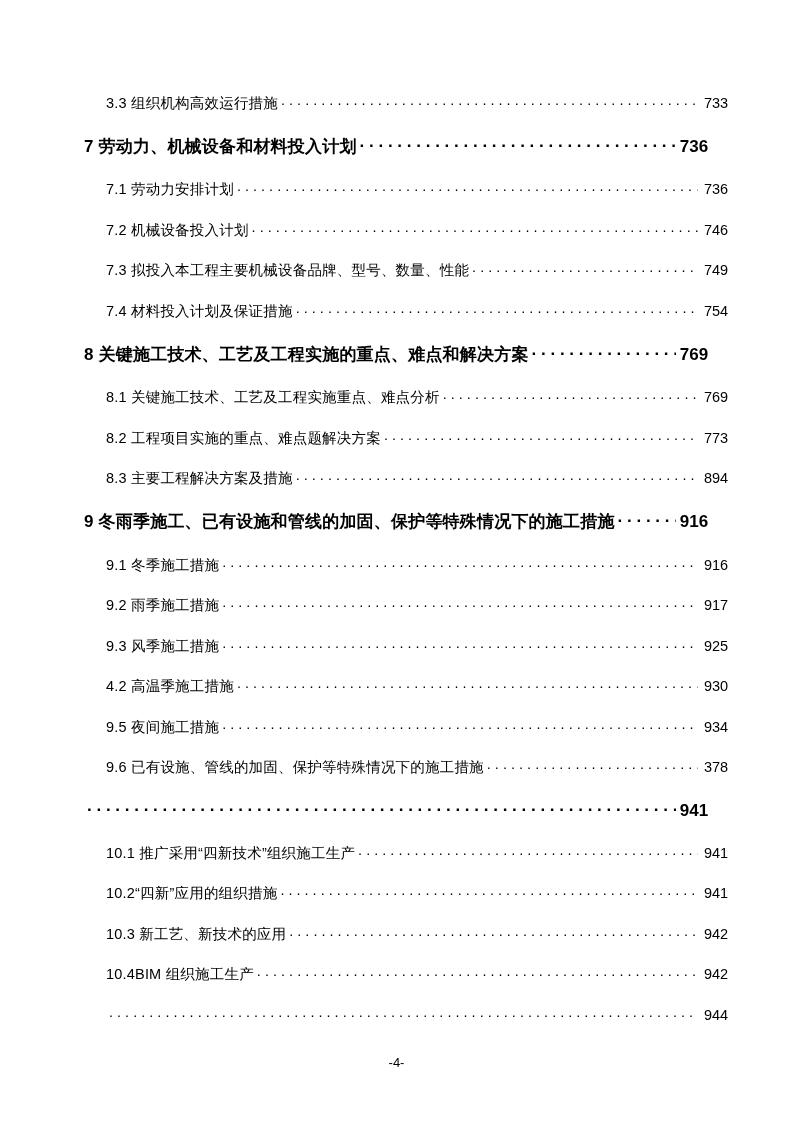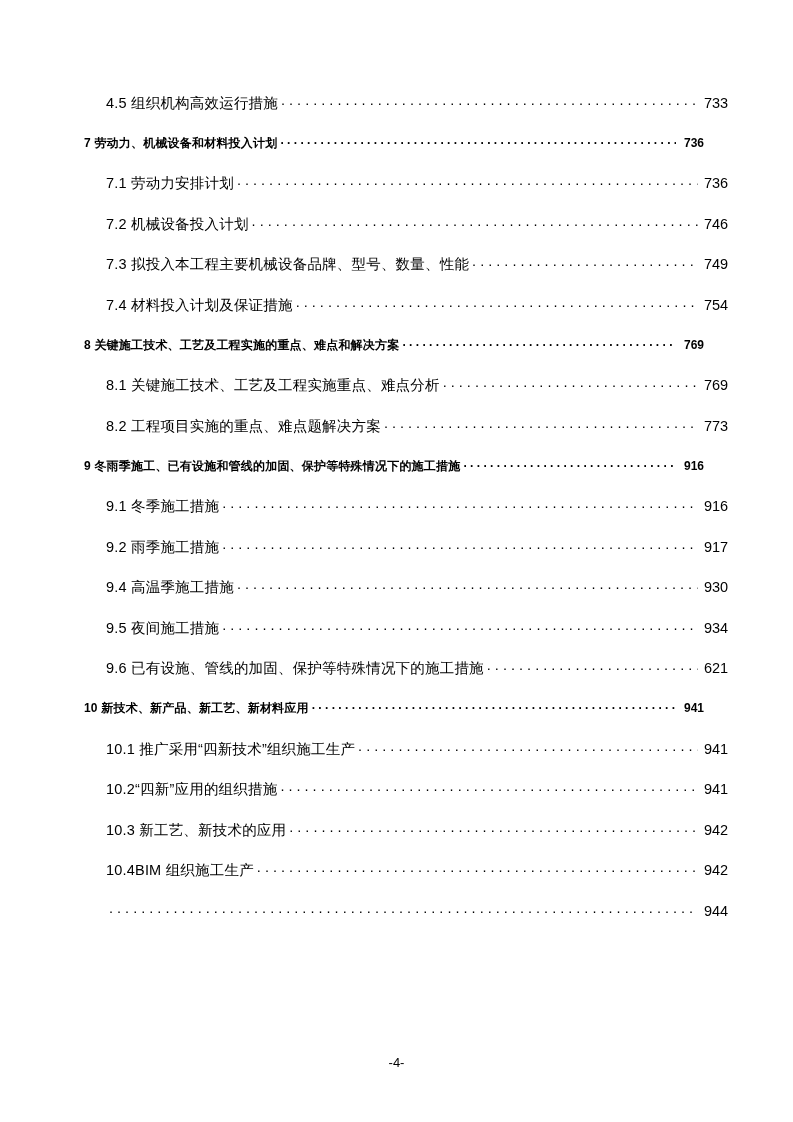--- a/index.html
+++ b/index.html
@@ -26,21 +26,21 @@
     margin-top: 8px;
   }
   .toc-row {
     display: flex;
     align-items: baseline;
     width: 100%;
     white-space: nowrap;
   }
   
   .lvl1 {
-    font-size: 12px;
+    font-size: 17px;
     font-weight: bold;
     margin: 22px 0 22px 0;
     padding-left: 0px;
   }
   .lvl1 .title { font-weight: bold; }
   .lvl1 .page-num { font-weight: bold; }
 
   
   .lvl2 {
     font-size: 14.5px;
@@ -82,21 +82,21 @@
     text-align: center;
     font-size: 13px;
   }
 </style>
 </head>
 <body>
 
 <div class="page">
   <div class="toc" id="toc-container">
       <div class="toc-row lvl2">
-        <span class="title">4.5 组织机构高效运行措施</span>
+        <span class="title">3.3 组织机构高效运行措施</span>
         <span class="leader"></span>
         <span class="page-num">733</span>
       </div>
       <div class="toc-row lvl1">
         <span class="title">7 劳动力、机械设备和材料投入计划</span>
         <span class="leader"></span>
         <span class="page-num">736</span>
       </div>
       <div class="toc-row lvl2">
         <span class="title">7.1 劳动力安排计划</span>
@@ -126,52 +126,61 @@
       <div class="toc-row lvl2">
         <span class="title">8.1 关键施工技术、工艺及工程实施重点、难点分析</span>
         <span class="leader"></span>
         <span class="page-num">769</span>
       </div>
       <div class="toc-row lvl2">
         <span class="title">8.2 工程项目实施的重点、难点题解决方案</span>
         <span class="leader"></span>
         <span class="page-num">773</span>
       </div>
+      <div class="toc-row lvl2">
+        <span class="title">8.3 主要工程解决方案及措施</span>
+        <span class="leader"></span>
+        <span class="page-num">894</span>
+      </div>
       <div class="toc-row lvl1">
         <span class="title">9 冬雨季施工、已有设施和管线的加固、保护等特殊情况下的施工措施</span>
         <span class="leader"></span>
         <span class="page-num">916</span>
       </div>
       <div class="toc-row lvl2">
         <span class="title">9.1 冬季施工措施</span>
         <span class="leader"></span>
         <span class="page-num">916</span>
       </div>
       <div class="toc-row lvl2">
         <span class="title">9.2 雨季施工措施</span>
         <span class="leader"></span>
         <span class="page-num">917</span>
       </div>
       <div class="toc-row lvl2">
-        <span class="title">9.4 高温季施工措施</span>
+        <span class="title">9.3 风季施工措施</span>
+        <span class="leader"></span>
+        <span class="page-num">925</span>
+      </div>
+      <div class="toc-row lvl2">
+        <span class="title">4.2 高温季施工措施</span>
         <span class="leader"></span>
         <span class="page-num">930</span>
       </div>
       <div class="toc-row lvl2">
         <span class="title">9.5 夜间施工措施</span>
         <span class="leader"></span>
         <span class="page-num">934</span>
       </div>
       <div class="toc-row lvl2">
         <span class="title">9.6 已有设施、管线的加固、保护等特殊情况下的施工措施</span>
         <span class="leader"></span>
-        <span class="page-num">621</span>
-      </div>
-      <div class="toc-row lvl1">
-        <span class="title">10 新技术、新产品、新工艺、新材料应用</span>
+        <span class="page-num">378</span>
+      </div>
+      <div class="toc-row lvl1">
         <span class="leader"></span>
         <span class="page-num">941</span>
       </div>
       <div class="toc-row lvl2">
         <span class="title">10.1 推广采用“四新技术”组织施工生产</span>
         <span class="leader"></span>
         <span class="page-num">941</span>
       </div>
       <div class="toc-row lvl2">
         <span class="title">10.2“四新”应用的组织措施</span>

